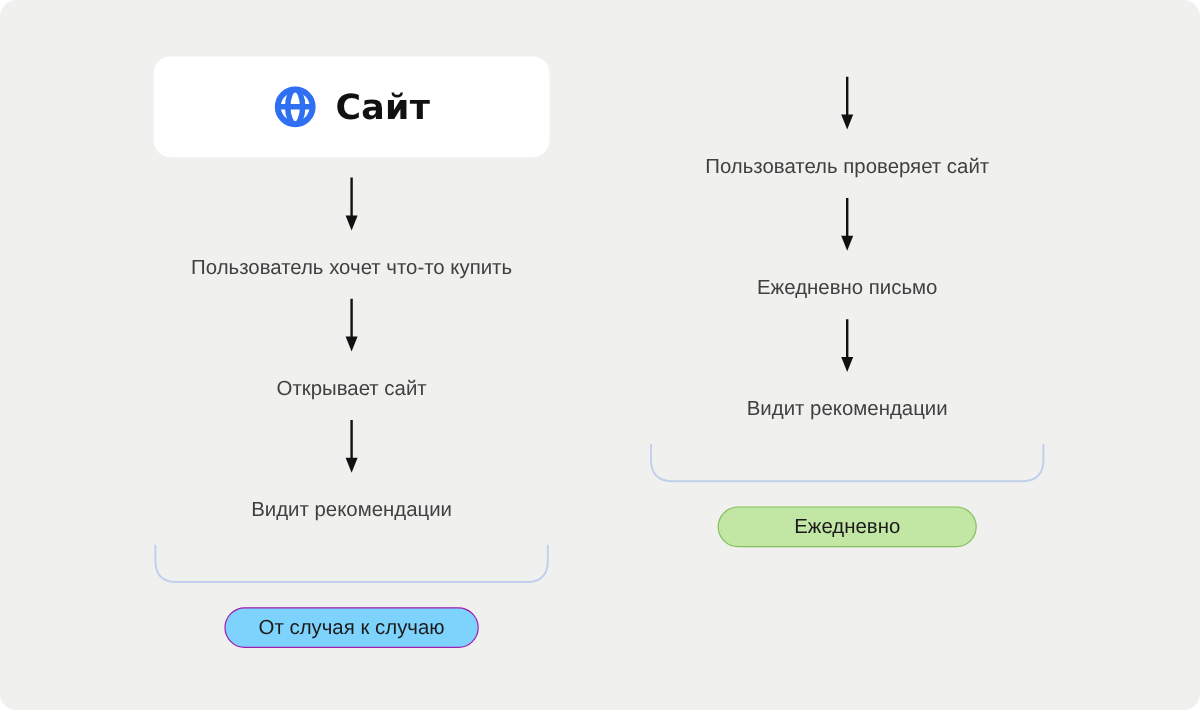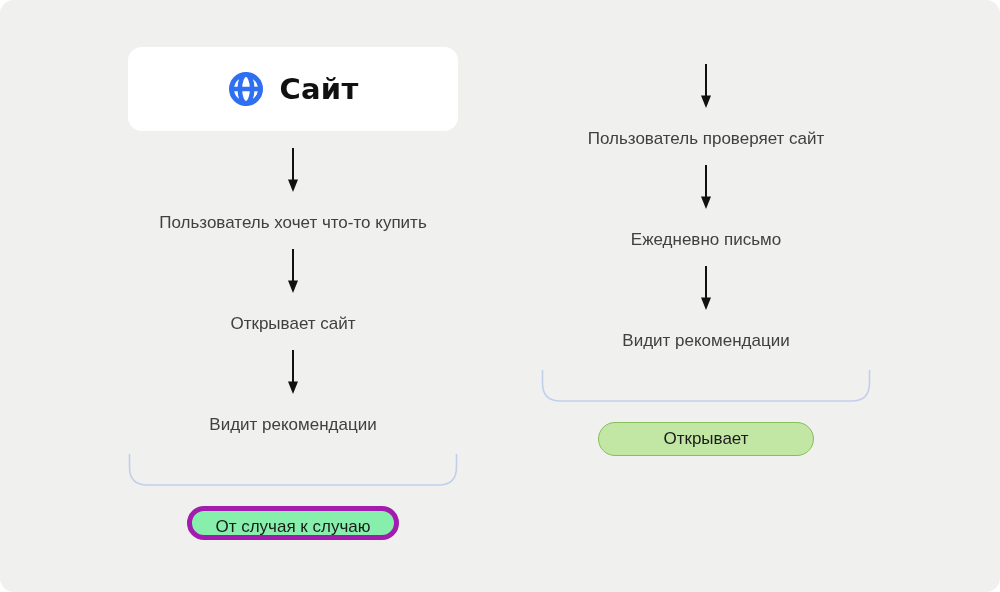--- a/index.html
+++ b/index.html
@@ -73,22 +73,22 @@
     line-height: 32px;
     border-radius: 17px;
     font-size: 17px;
     color: #1b1b1b;
     text-align: center;
     box-sizing: border-box;
     white-space: nowrap;
   }
   .pill-pink {
     width: 212px;
-    background: #86efac;
-    border: 5px solid #a21caf;
+    background: #7dd3fc;
+    border: 1px solid #a21caf;
   }
   .pill-green {
     width: 216px;
     background: #c2e6a4;
     border: 1px solid #85c05b;
   }
 </style>
 </head>
 <body>
 
@@ -154,16 +154,16 @@
       <line x1="8" y1="1" x2="8" y2="34" stroke="#111" stroke-width="2"></line>
       <polygon points="3,32.5 13,32.5 8,45" fill="#111"></polygon>
     </svg>
 
     <div class="step">Видит рекомендации</div>
 
     <svg class="bracket" viewBox="0 0 330 33" preserveAspectRatio="none">
       <path d="M1.5,0 L1.5,13 Q1.5,31 19,31 L311,31 Q328.5,31 328.5,13 L328.5,0" fill="none" stroke="#c2cfec" stroke-width="1.6" stroke-linecap="round"></path>
     </svg>
 
-    <div class="pill pill-green">Открывает</div>
+    <div class="pill pill-green">Ежедневно</div>
   </div>
 
 </div>
 
 </body></html>

